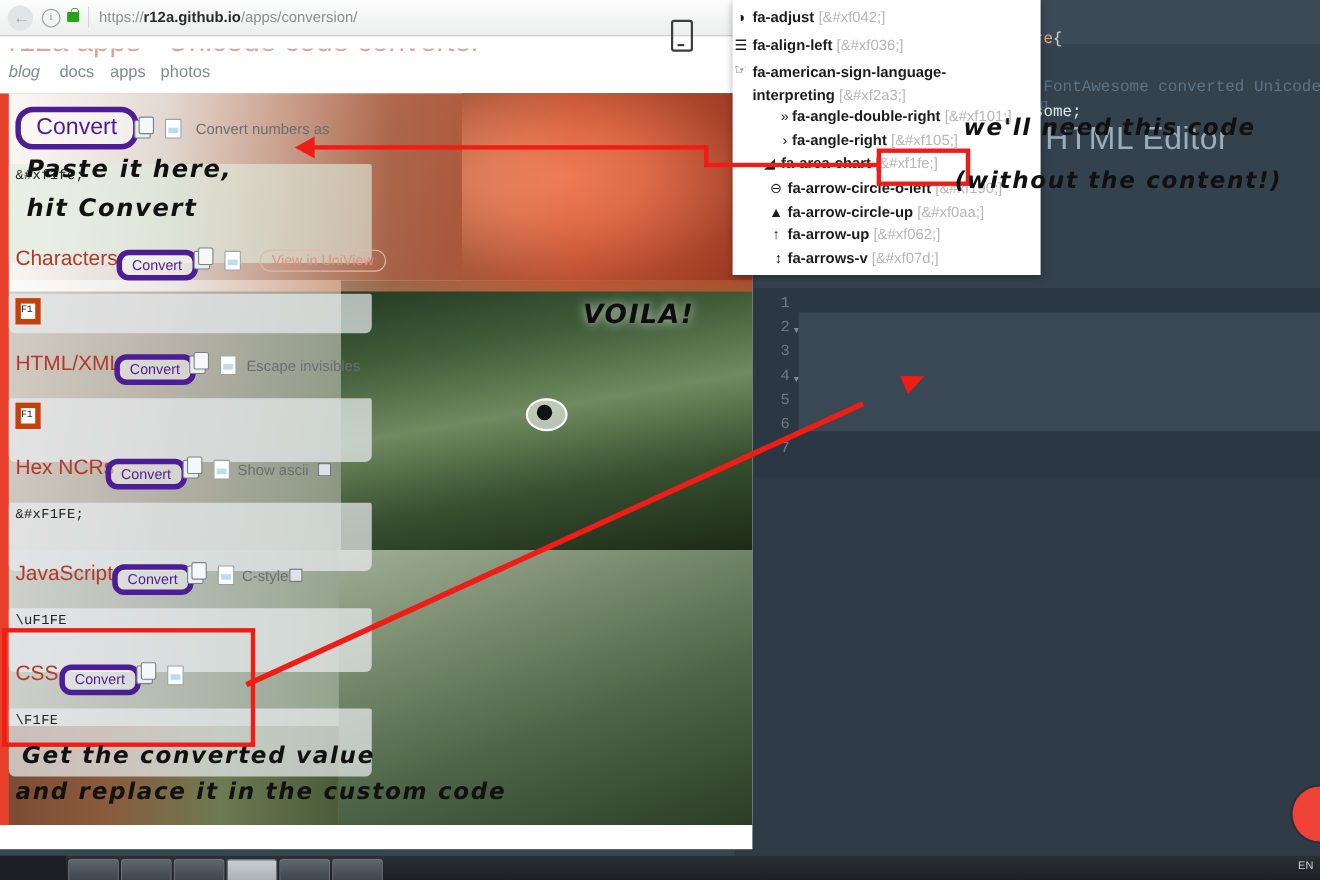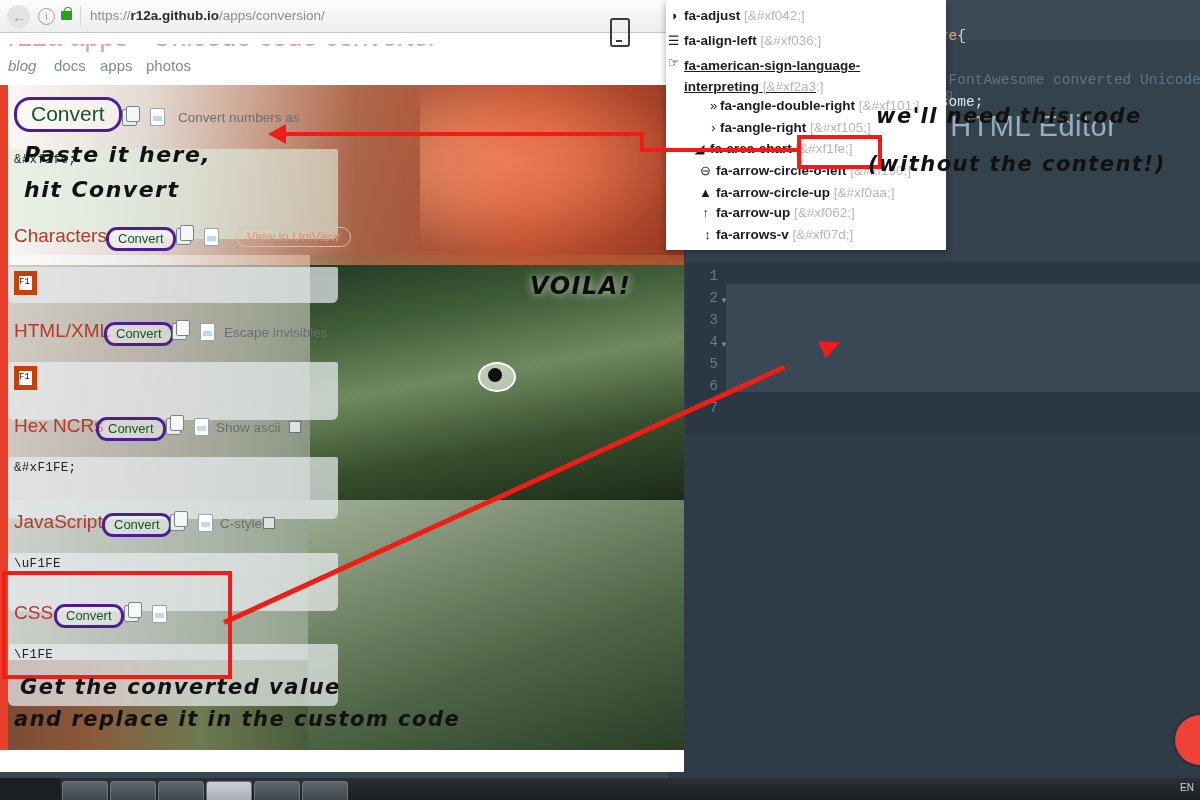--- a/index.html
+++ b/index.html
@@ -80,22 +80,22 @@
     background:linear-gradient(90deg,#7c4a33 0%,#8b5a3c 30%,#6d7a52 65%,#4a5c3a 100%);}
   #orangefade{left:0;top:85px;width:684px;height:180px;
     background:linear-gradient(90deg,rgba(255,255,255,.92) 0%,rgba(255,255,255,.72) 22%,
       rgba(250,140,100,.55) 52%,rgba(240,95,55,.72) 76%,rgba(236,80,45,.6) 100%);}
   #redbar{left:0;top:85px;width:8px;height:665px;background:#e8402a;}
 
   
   .row{position:absolute;left:8px;width:330px;}
   .rowhead{position:relative;height:26px;}
   .rowlabel{position:absolute;left:6px;top:2px;font-size:19px;color:#b3392b;white-space:nowrap;}
-  .cvbtn{position:absolute;top:4px;border:3px solid #4c1d95;border-radius:11px;
-    padding:1px 9px 2px;font-size:13px;color:#14532d;background:rgba(255,255,255,.45);white-space:nowrap;}
+  .cvbtn{position:absolute;top:4px;border:5px solid #4c1d95;border-radius:11px;
+    padding:1px 9px 2px;font-size:13px;color:#4c1d95;background:rgba(255,255,255,.45);white-space:nowrap;}
   .cvbtn.big{font-size:21px;padding:2px 14px 3px;border-radius:16px;top:-2px;}
   .ico-copy{position:absolute;top:5px;width:13px;height:15px;border:1.4px solid #7a8286;border-radius:2px;
     background:#e9edee;}
   .ico-copy:before{content:"";position:absolute;left:3px;top:-4px;width:12px;height:14px;
     border:1.4px solid #7a8286;border-radius:2px;background:#f6f8f8;}
   .ico-file{position:absolute;top:5px;width:13px;height:16px;border:1.3px solid #9aa4a8;
     background:#fff;border-radius:1px;}
   .ico-file:after{content:"";position:absolute;left:2px;top:7px;width:9px;height:5px;background:#b9dcef;}
   .rowopt{position:absolute;top:7px;font-size:13.5px;color:#6a6f72;white-space:nowrap;}
   .cbx{position:absolute;top:8px;width:10px;height:10px;border:1.2px solid #6a6f72;background:#dde3e6;}
@@ -296,21 +296,21 @@
 <div class="abs" id="facard">
   <span class="fa-gl" style="top:8px;">◑</span>
   <span class="fa-item" style="top:8px;"><span>fa-adjust</span>
     <span class="fa-code">[&amp;#xf042;]</span></span>
 
   <span class="fa-gl" style="top:33px;">☰</span>
   <span class="fa-item" style="top:33px;"><span>fa-align-left</span>
     <span class="fa-code">[&amp;#xf036;]</span></span>
 
   <span class="fa-gl" style="top:55px;">☞</span>
-  <span class="fa-item" style="top:55px;width:250px;white-space:normal;line-height:21px;text-decoration:underline;"><span>fa-american-sign-language-interpreting</span>
+  <span class="fa-item" style="top:55px;width:250px;white-space:normal;line-height:21px;"><span>fa-american-sign-language-interpreting</span>
     <span class="fa-code">[&amp;#xf2a3;]</span></span>
 
   <span class="fa-gl" style="top:98px;left:40px;">»</span>
   <span class="fa-item" style="top:98px;left:54px;"><span>fa-angle-double-right</span>
     <span class="fa-code">[&amp;#xf101;]</span></span>
 
   <span class="fa-gl" style="top:120px;left:40px;">›</span>
   <span class="fa-item" style="top:120px;left:54px;"><span>fa-angle-right</span>
     <span class="fa-code">[&amp;#xf105;]</span></span>
 

